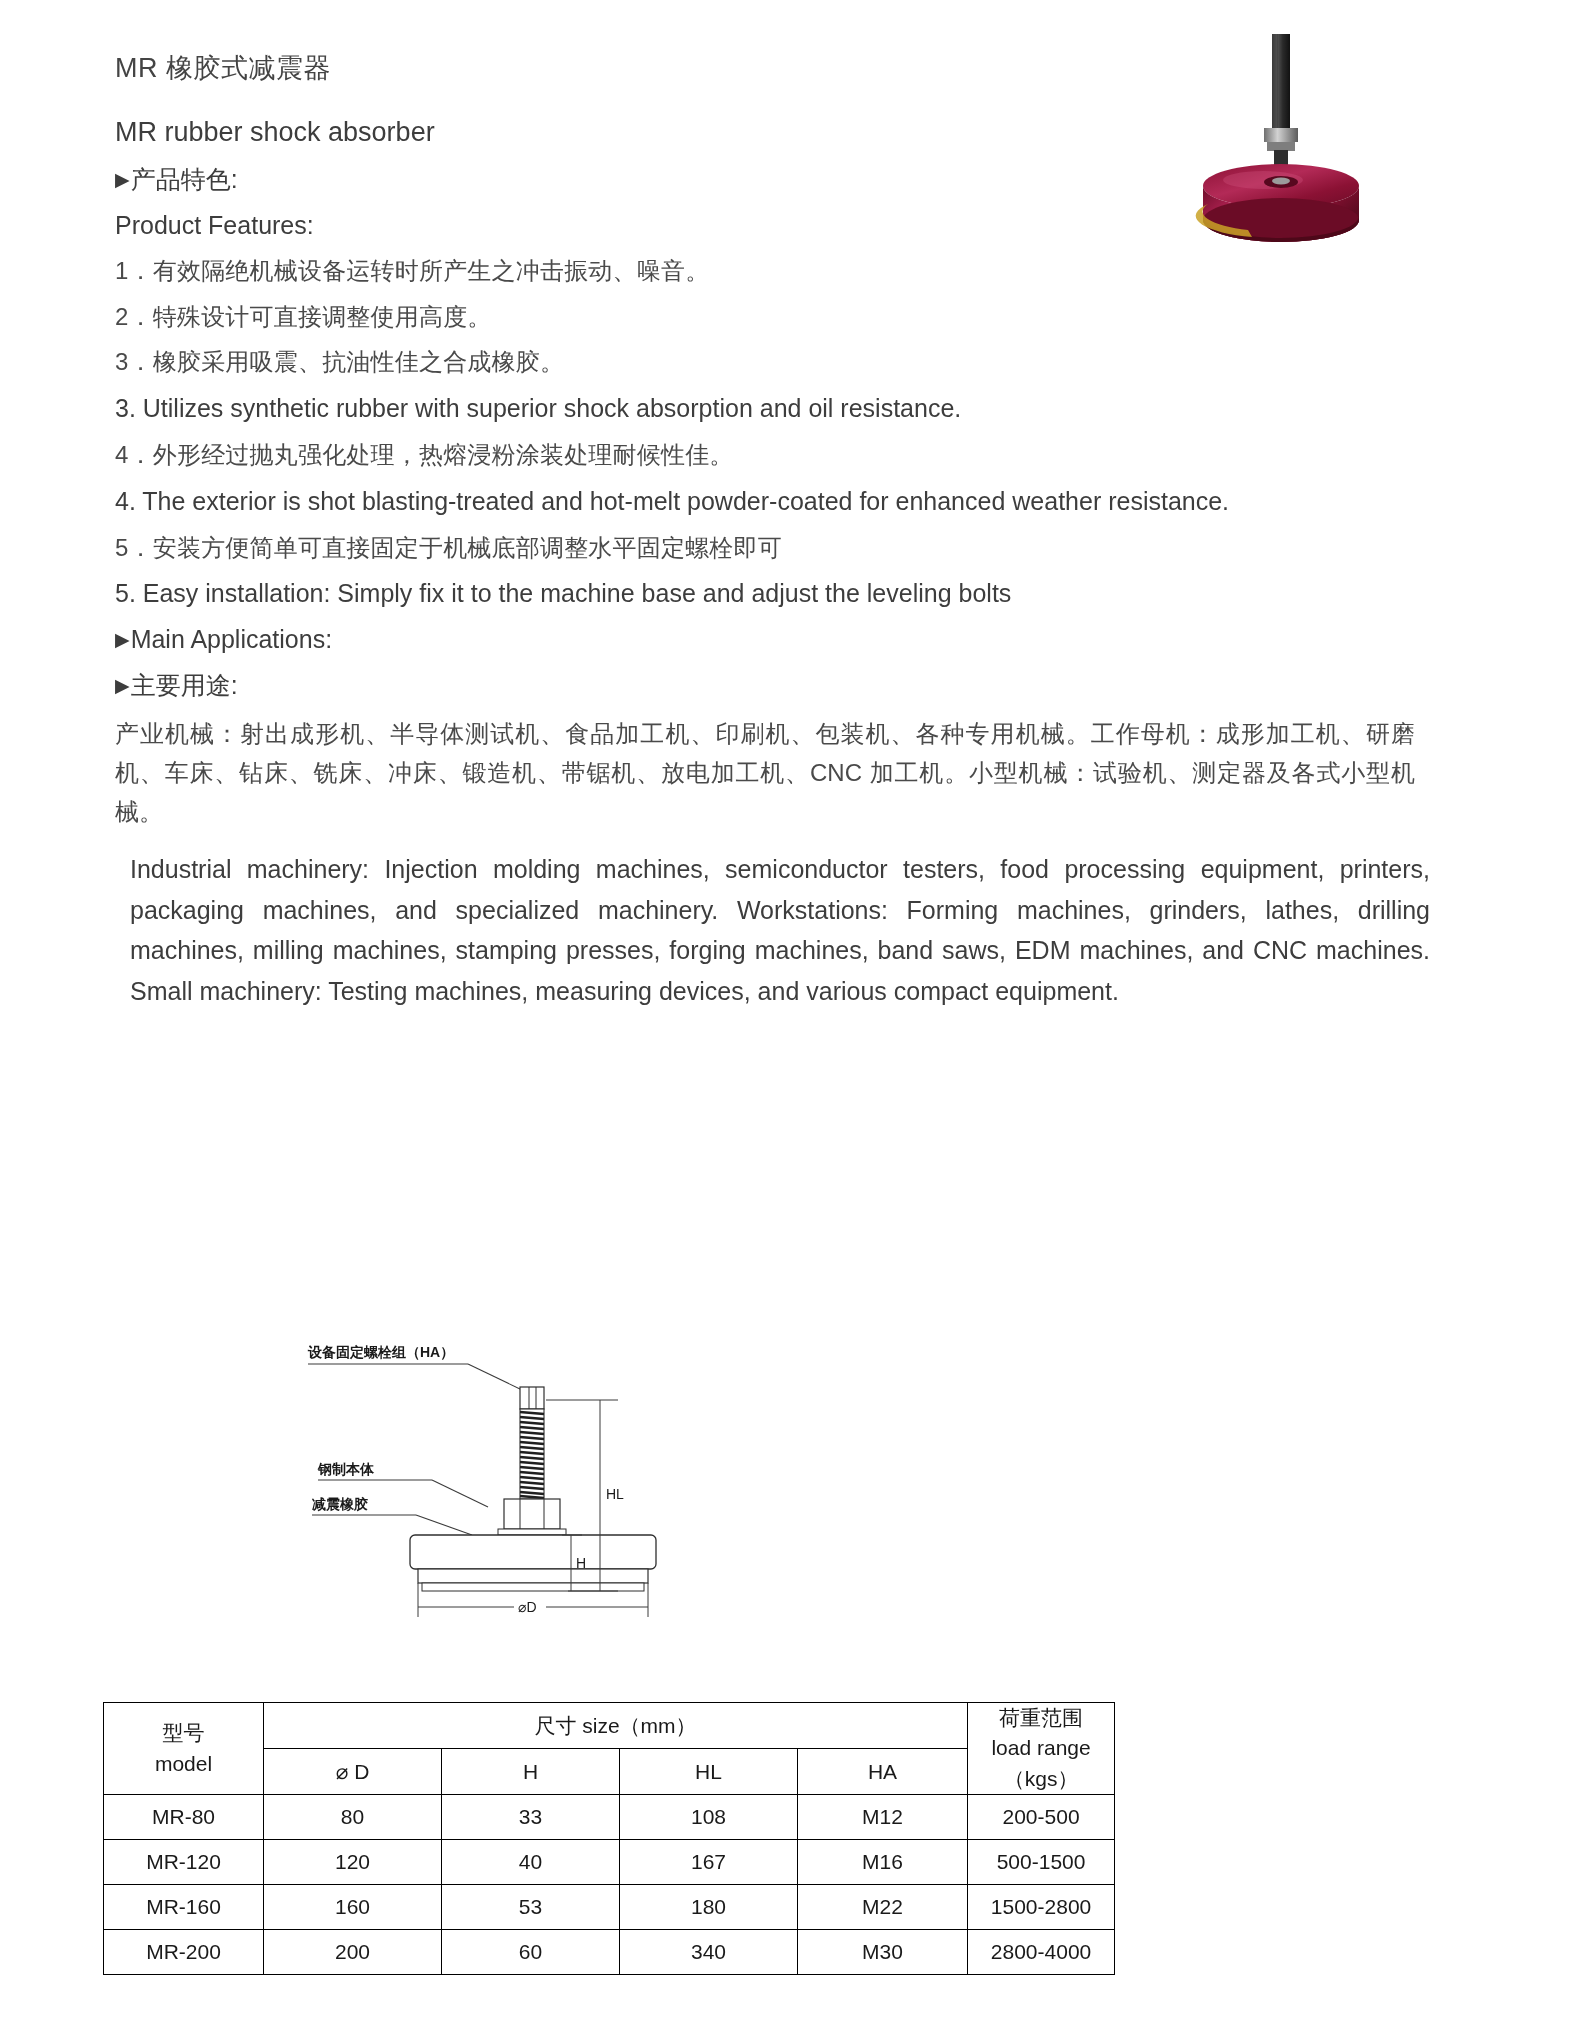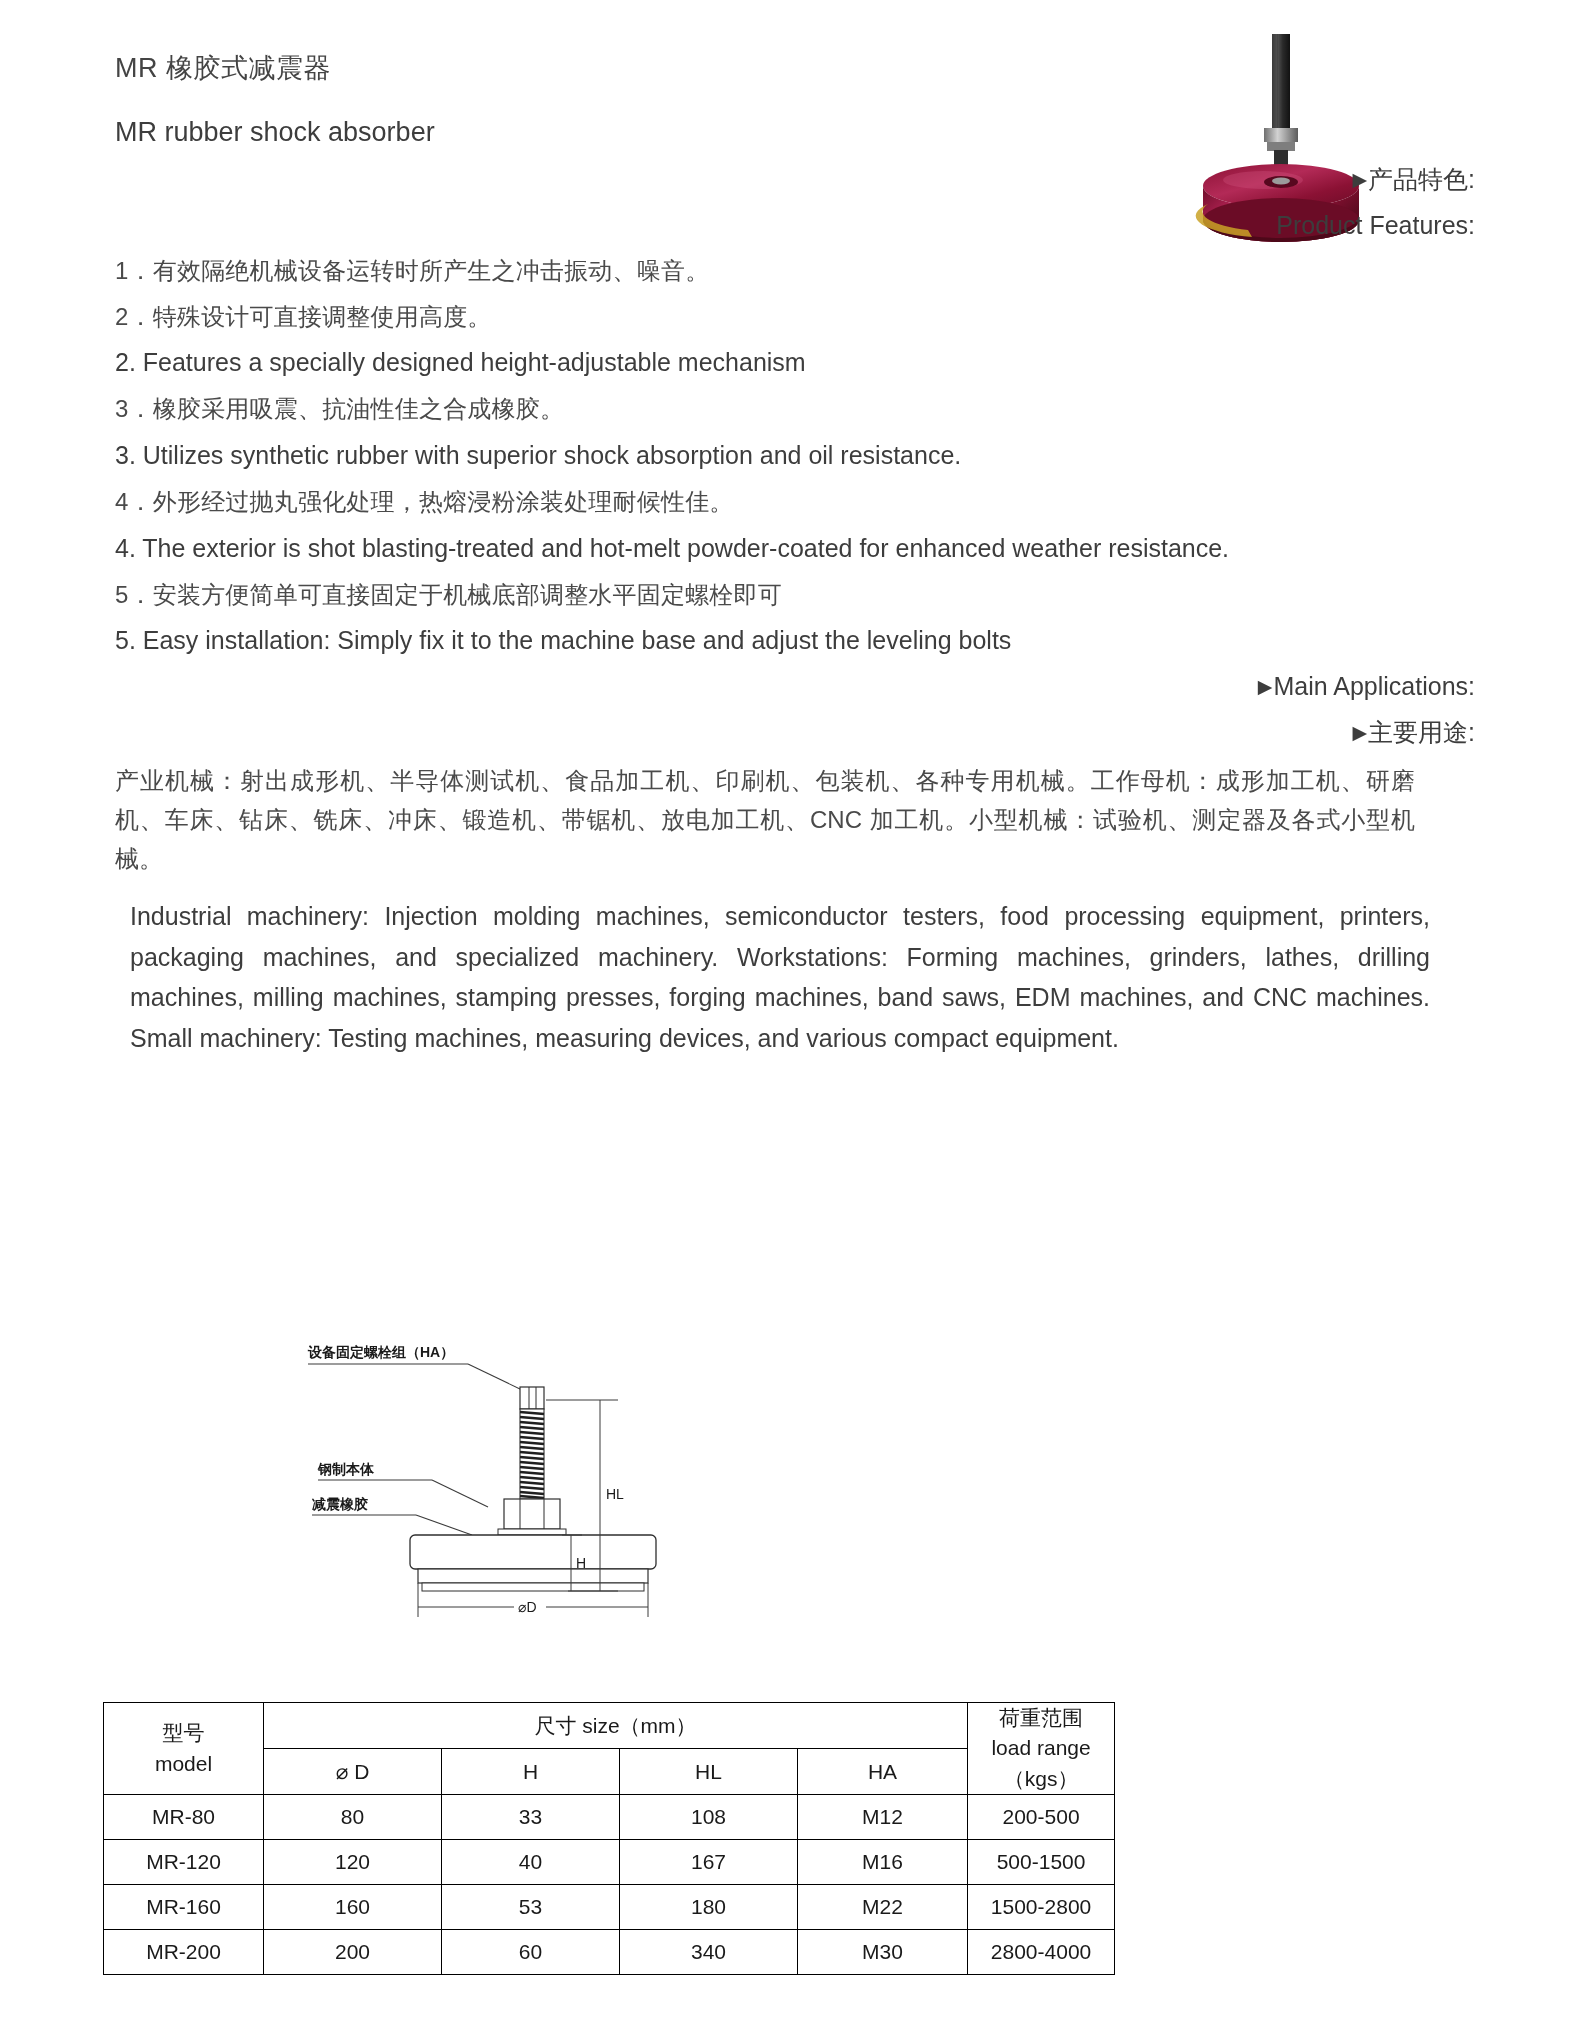--- a/index.html
+++ b/index.html
@@ -41,21 +41,20 @@
     font-size: 27px;
     color: #3d3d3d;
     margin: 0 0 14px 0;
     line-height: 1.2;
   }
   .section-head {
     font-size: 25px;
     color: #3d3d3d;
     margin: 0 0 12px 0;
     line-height: 1.35;
-    text-align: right;
   }
   .arrow-mark {
     font-size: 19px;
     vertical-align: 2px;
     margin-right: 1px;
   }
   .feat-cn {
     font-size: 24px;
     color: #4a4a4a;
     margin: 0 0 12px 0;
@@ -204,21 +203,20 @@
 
     <p class="title-cn">MR 橡胶式减震器</p>
     <p class="title-en">MR rubber shock absorber</p>
 
     <p class="section-head"><span class="arrow-mark">▶</span><span>产品特色:</span></p>
     <p class="section-head">Product Features:</p>
 
     <p class="feat-cn">1．有效隔绝机械设备运转时所产生之冲击振动、噪音。</p>
 
     <p class="feat-cn">2．特殊设计可直接调整使用高度。</p>
-    <p class="feat-en">2. Features a specially designed height-adjustable mechanism</p>
 
     <p class="feat-cn">3．橡胶采用吸震、抗油性佳之合成橡胶。</p>
     <p class="feat-en">3. Utilizes synthetic rubber with superior shock absorption and oil resistance.</p>
 
     <p class="feat-cn">4．外形经过抛丸强化处理，热熔浸粉涂装处理耐候性佳。</p>
     <p class="feat-en">4. The exterior is shot blasting-treated and hot-melt powder-coated for enhanced weather resistance.</p>
 
     <p class="feat-cn">5．安装方便简单可直接固定于机械底部调整水平固定螺栓即可</p>
     <p class="feat-en">5. Easy installation: Simply fix it to the machine base and adjust the leveling bolts</p>
 

